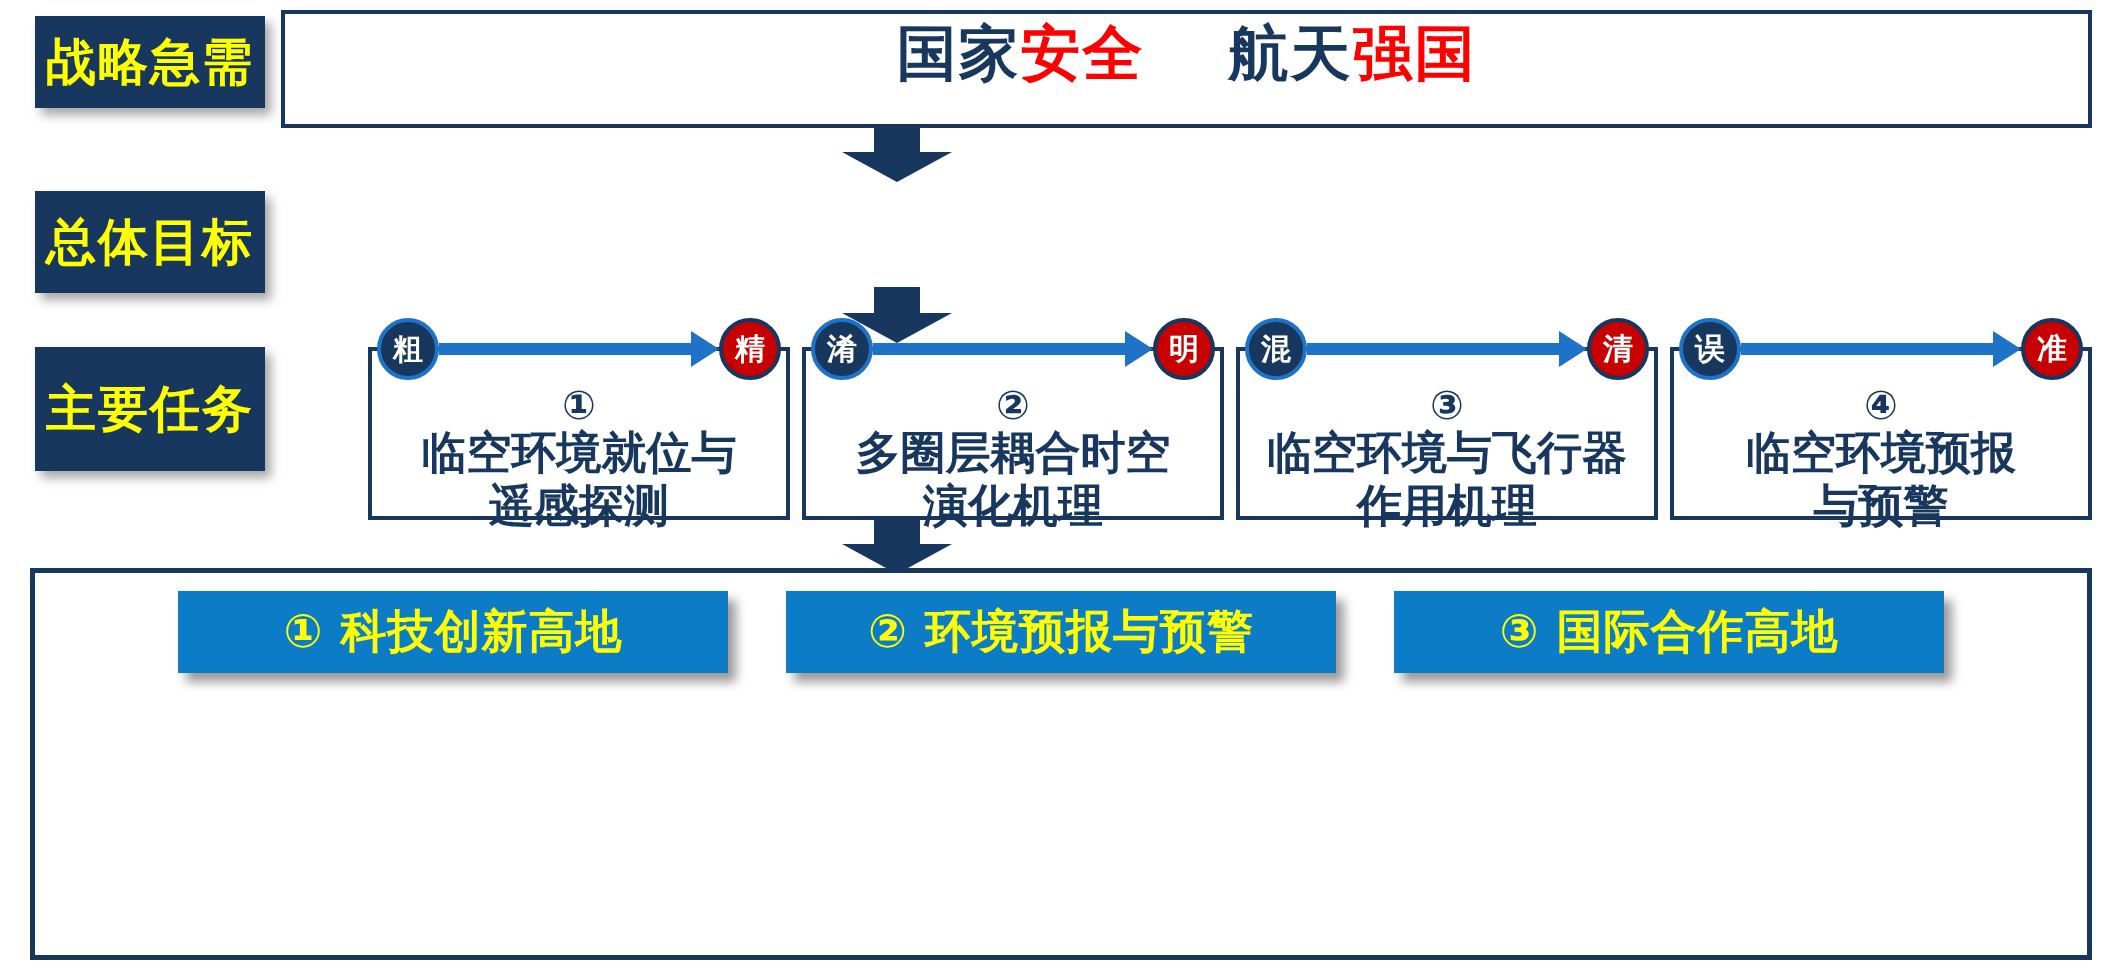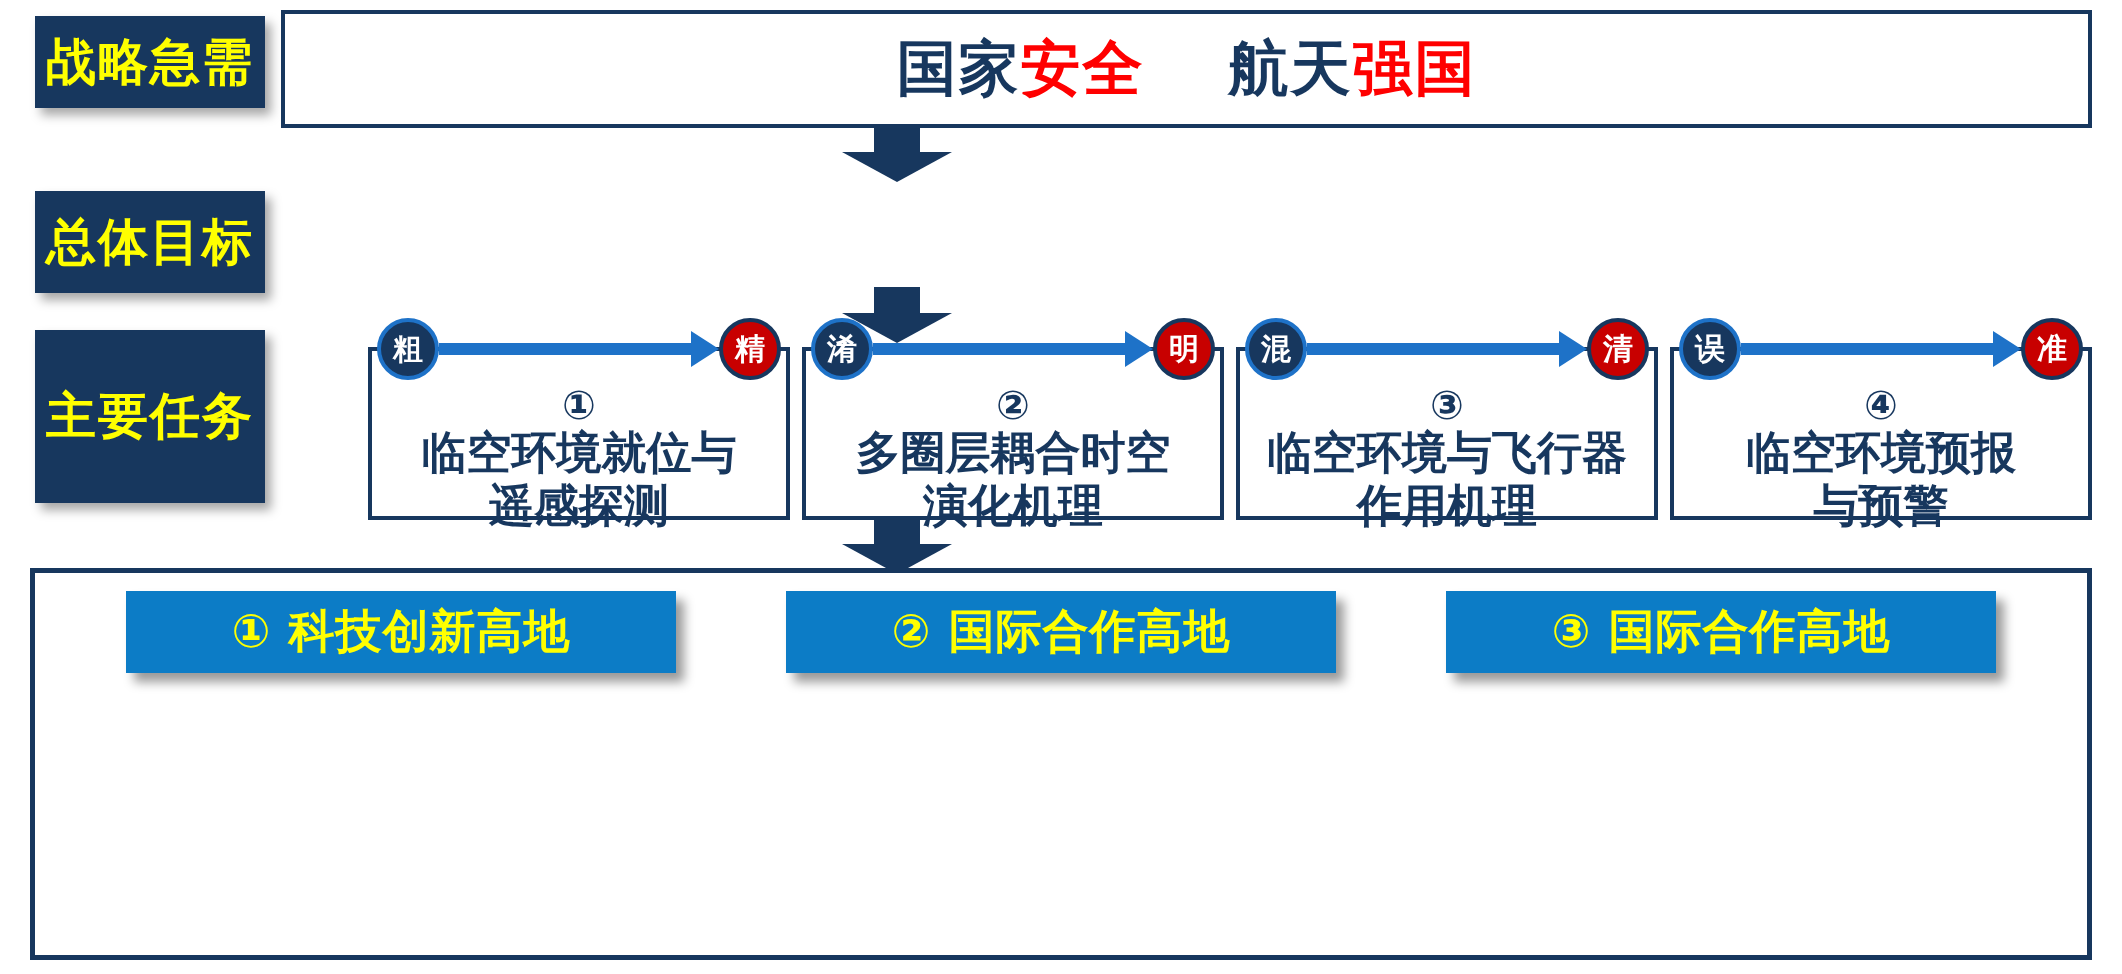--- a/index.html
+++ b/index.html
@@ -9,27 +9,27 @@
   
   .label-box {
     position:absolute; left:35px; width:230px;
     background:#17375E; color:#FFFF00; font-weight:700;
     display:flex; align-items:center; justify-content:center;
     box-shadow:6px 7px 10px rgba(0,0,0,.35);
     letter-spacing:2px;
   }
   .row1-label { top:16px;  height:92px; font-size:50px; }
   .row2-label { top:191px; height:102px;  font-size:50px; }
-  .row3-label { top:330px; height:173px; font-size:50px; }
+  .row3-label { top:347px; height:124px; font-size:50px; }
 
   
   .content-box {
     position:absolute; left:281px; width:1811px; background:#ffffff;
     border:4px solid #17375E;
-    display:flex; align-items:center; justify-content:center;
+    display:flex; justify-content:center;
   }
   .row1-content { top:10px;  height:118px; }
   .row2-content { top:182px; height:106px; color:#17375E; font-weight:700; font-size:58px; letter-spacing:2px; white-space:nowrap; }
   .phrase { font-size:60px; font-weight:700; margin:0 42px; white-space:nowrap; letter-spacing:2px; }
   .navy { color:#17375E; }
   .red  { color:#FF0000; }
 
   
   .down-arrow { position:absolute; left:897px; transform:translateX(-50%);
     display:flex; flex-direction:column; align-items:center; z-index:0; }
@@ -55,21 +55,21 @@
   .flow .line  { flex:1; height:12px; background:#1E72C8; }
   .flow .ahead { width:0; height:0; flex:none;
     border-top:18px solid transparent; border-bottom:18px solid transparent;
     border-left:28px solid #1E72C8; margin-left:-2px; }
   .task-num { margin-top:5px; font-size:40px; font-weight:700; color:#17375E; line-height:1; }
   .task-title { font-size:45px; font-weight:700; color:#17375E; line-height:1.12; margin-top:3px; white-space:nowrap; }
 
   
   .footer-box { position:absolute; left:30px; top:568px; width:2062px; height:392px;
     background:#ffffff; border:5px solid #17375E;
-    display:flex; justify-content:center; align-items:flex-start; gap:110px; padding-top:18px; }
+    display:flex; justify-content:center; align-items:flex-start; gap:58px; padding-top:18px; }
   .footer-btn { width:550px; height:82px; background:#0C7CC6;
     color:#FFFF00; font-size:46px; font-weight:700; letter-spacing:1px;
     display:flex; align-items:center; justify-content:center;
     box-shadow:8px 9px 10px rgba(0,0,0,.4); white-space:nowrap; }
 </style>
 </head>
 <body>
 
 <div class="canvas">
 
@@ -151,17 +151,17 @@
 
   </div>
 
   <div class="down-arrow arrow3">
     <div class="stem"></div>
     <div class="head"></div>
   </div>
 
   <div class="footer-box">
     <div class="footer-btn">① 科技创新高地</div>
-    <div class="footer-btn">② 国际合作高地</div>
+    <div class="footer-btn">② 环境预报与预警</div>
     <div class="footer-btn">③ 国际合作高地</div>
   </div>
 
 </div>
 
 </body></html>

